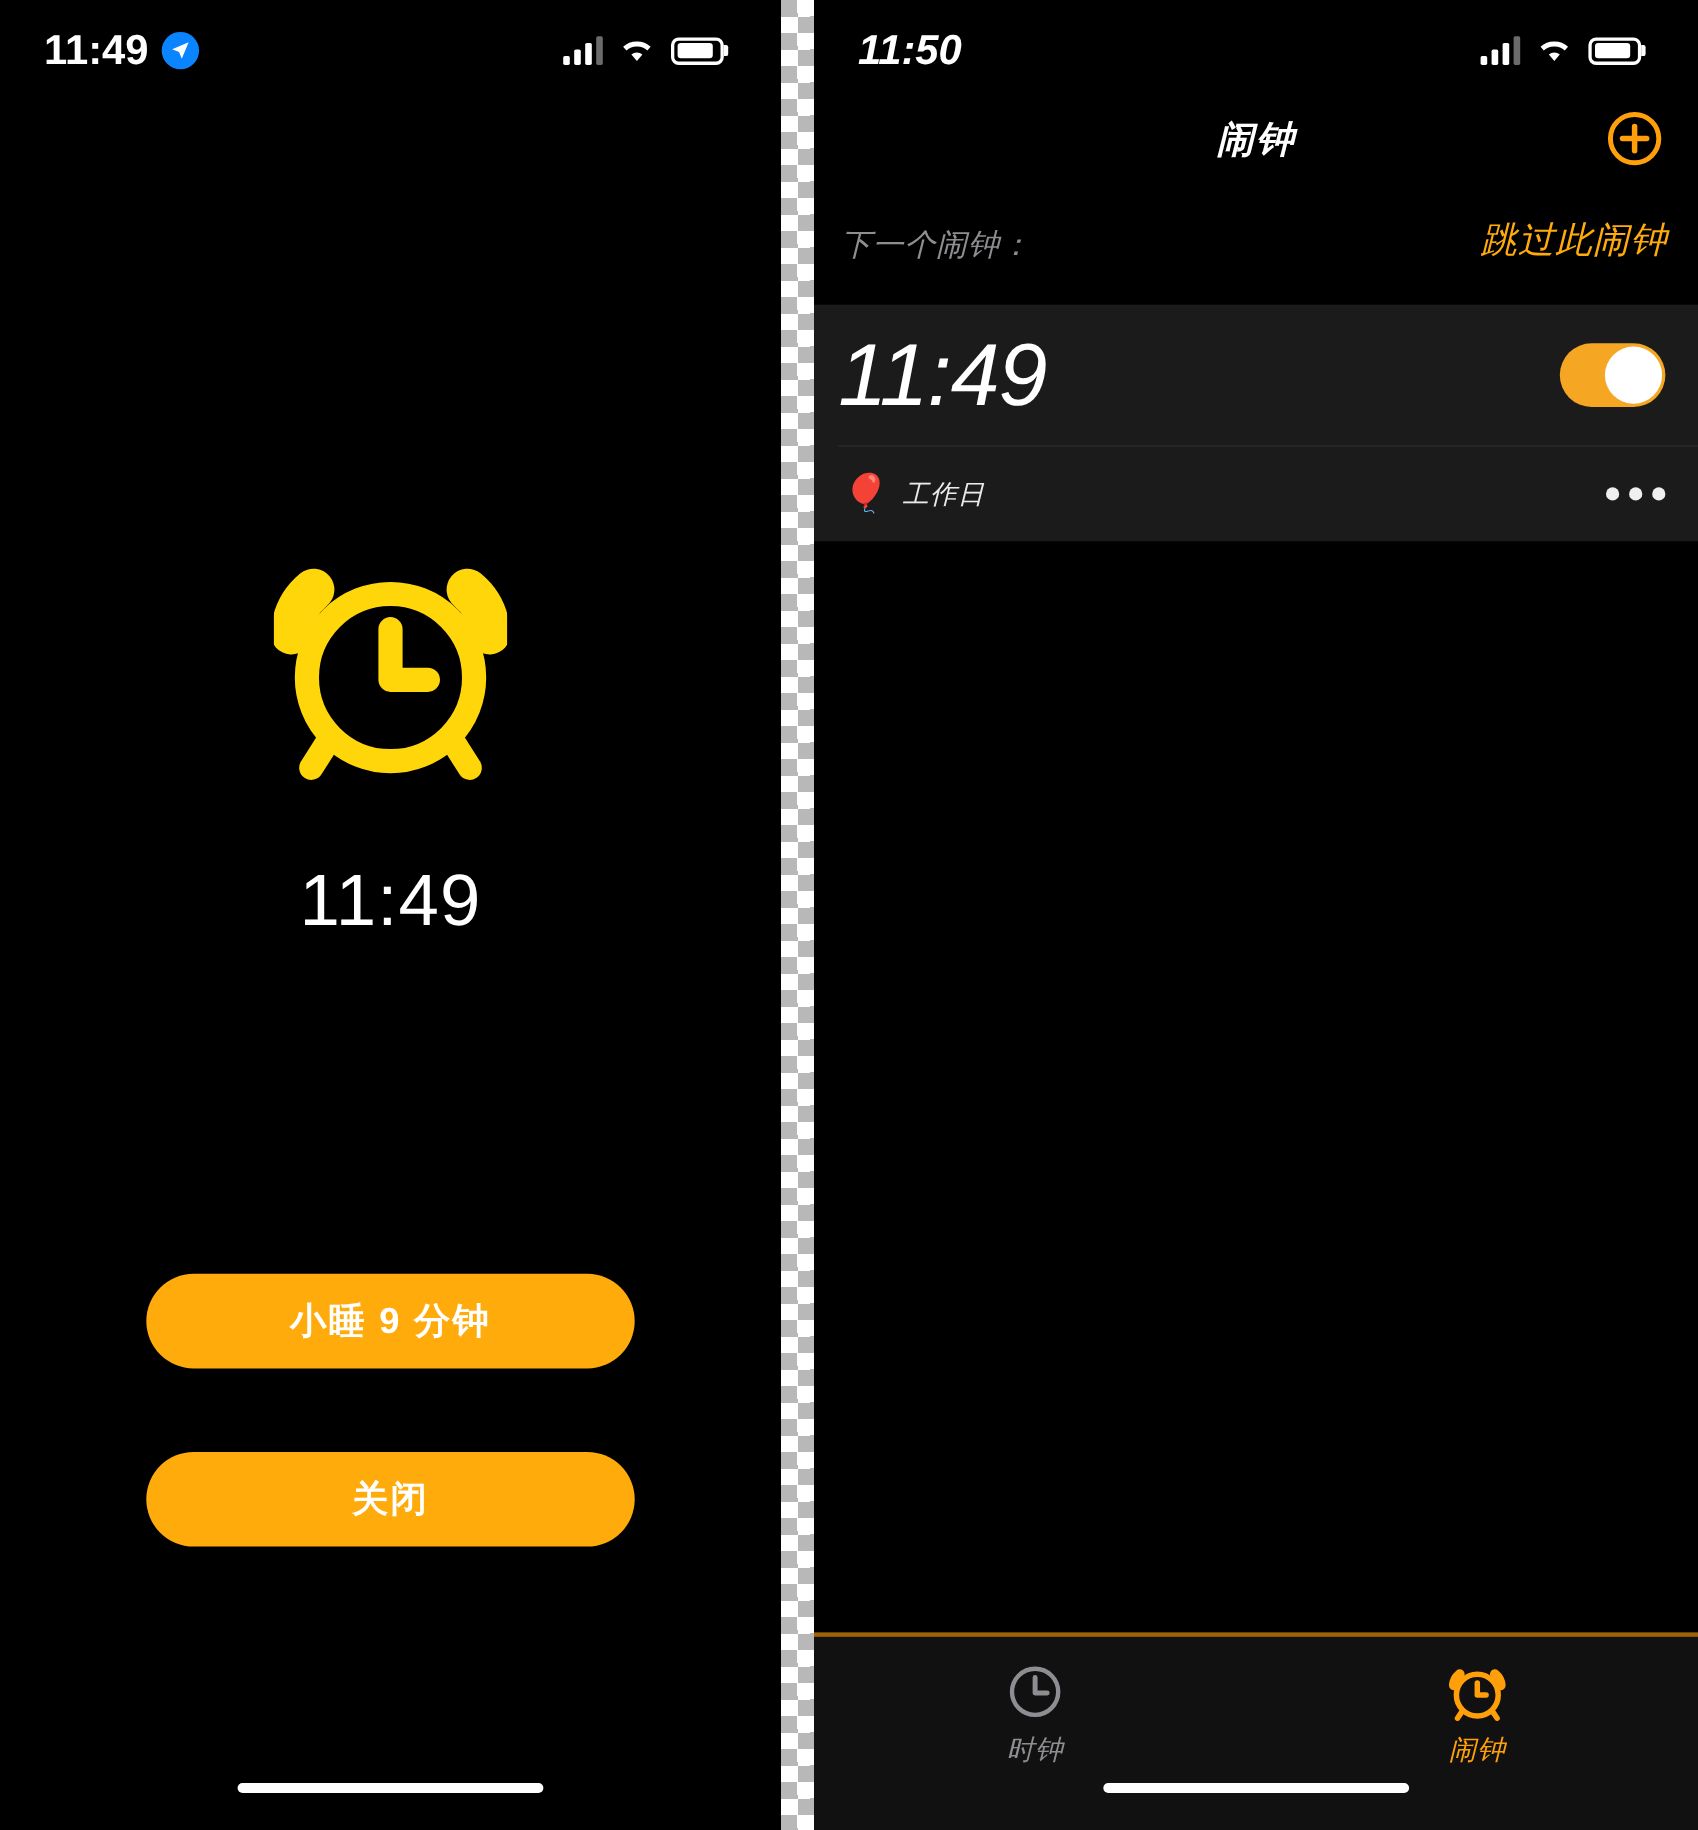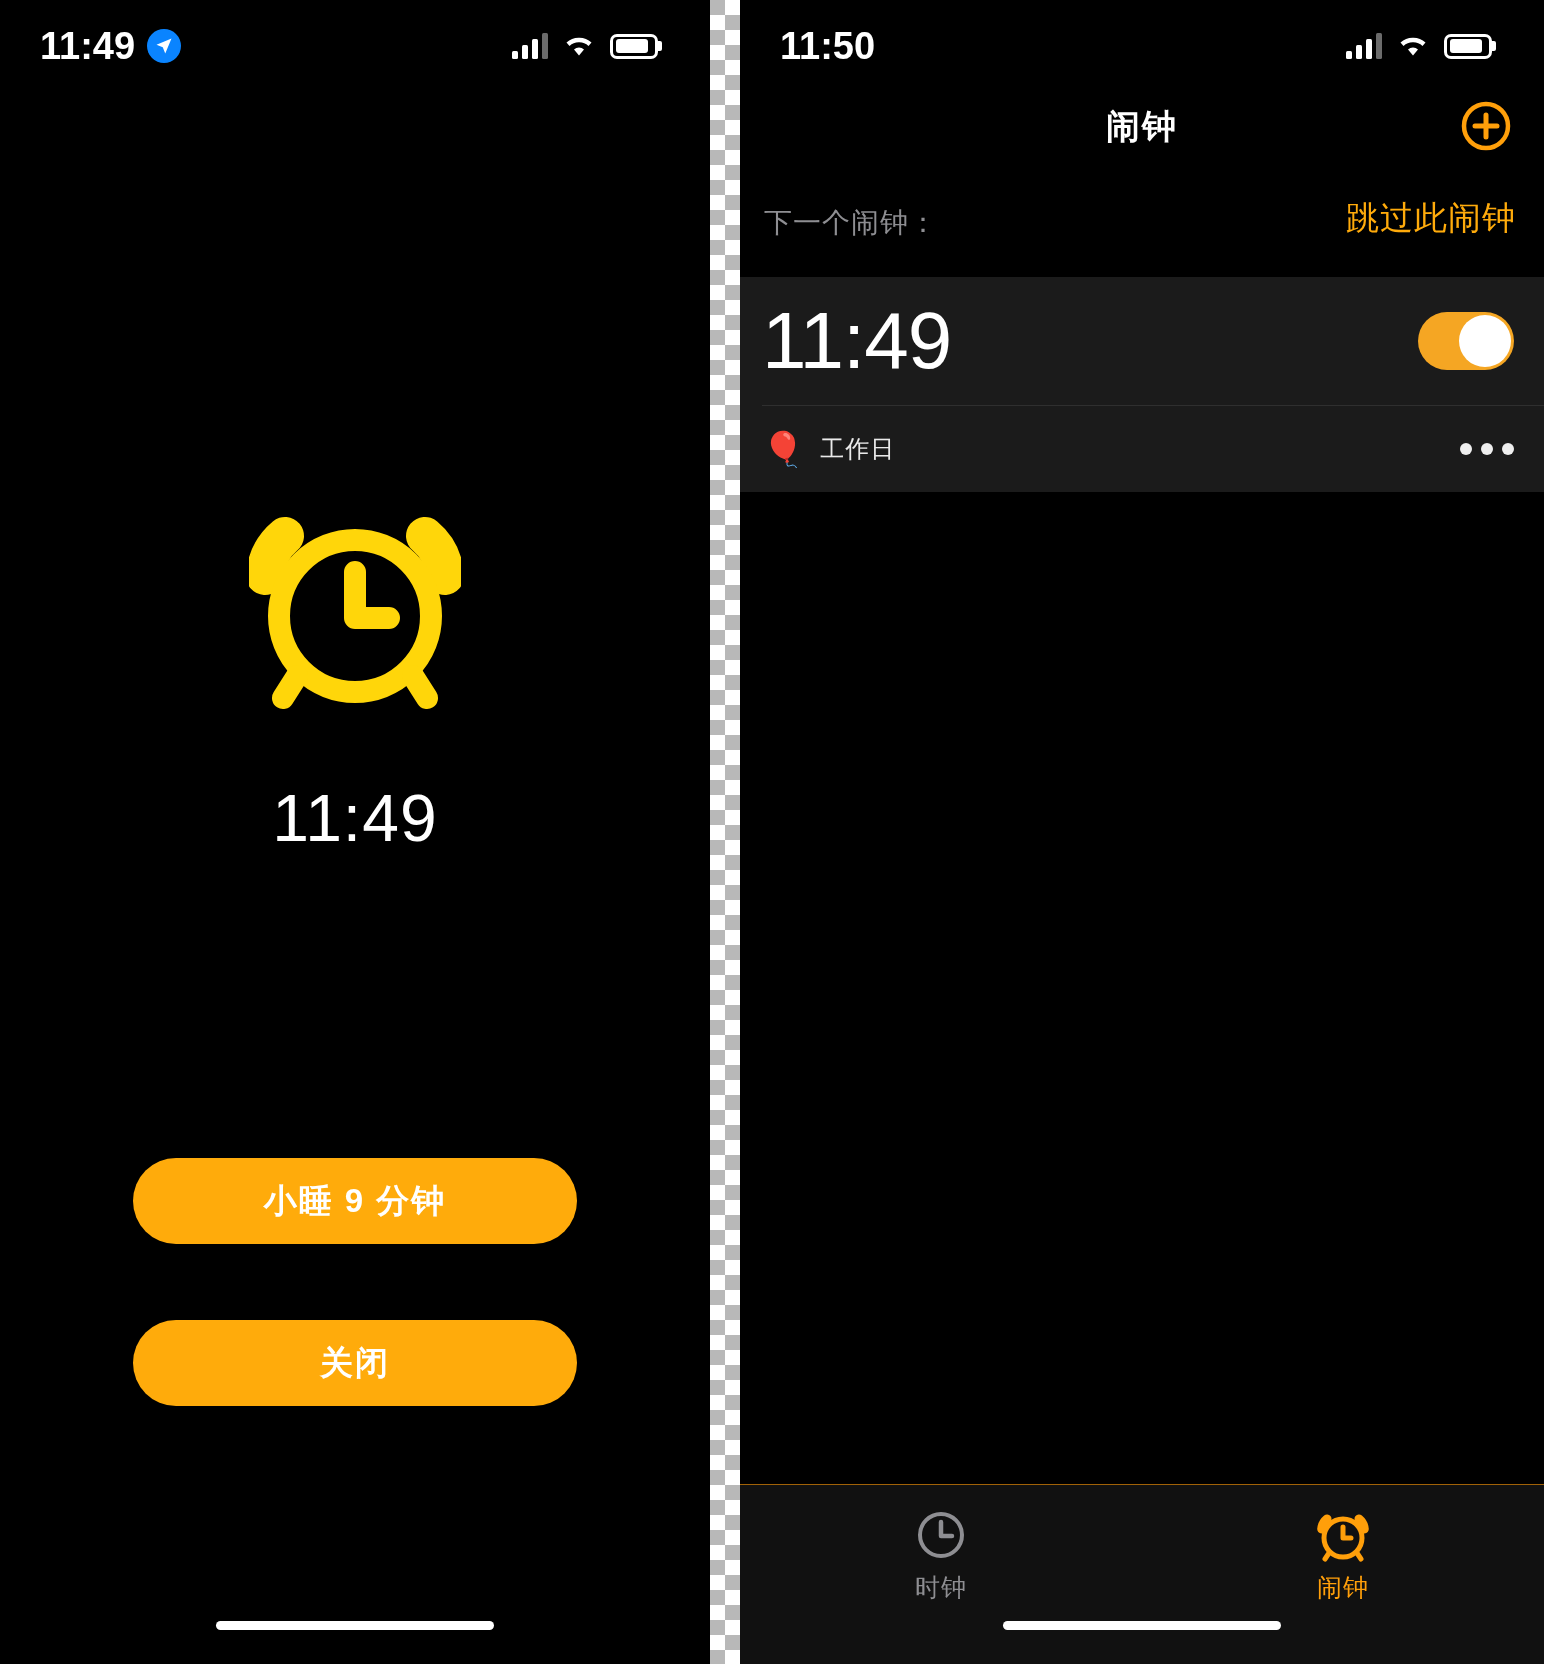--- a/index.html
+++ b/index.html
@@ -24,20 +24,21 @@
     width:30px; height:1664px;
     background:
       repeating-conic-gradient(#ffffff 0% 25%, #b8b8b8 0% 50%) 0 0/30px 30px;
   }
   
   .panel-right {
     position:relative;
     width:804px; height:1664px;
     background:#000;
     flex:0 0 804px;
+    font-style:italic;
   }
 
   
   .statusbar {
     position:absolute; top:0; left:0; right:0; height:92px;
     display:flex; align-items:center; justify-content:space-between;
     padding:0 52px 0 40px;
   }
   .sb-time {
     color:#fff; font-size:38px; font-weight:600; letter-spacing:0px;
@@ -138,21 +139,21 @@
     padding:0 30px 0 22px;
   }
   .sub-left { display:flex; align-items:center; gap:16px; }
   .balloon { font-size:34px; line-height:1; }
   .sub-label { color:#eaeaea; font-size:24px; letter-spacing:1px;text-align:center; }
   .more-dots { display:flex; align-items:center; gap:9px; }
   .more-dots i { width:12px; height:12px; border-radius:50%; background:#efefef; display:block; }
 
   .tabbar {
     position:absolute; left:0; right:0; bottom:0; height:180px;
-    background:#111111; border-top:1px solid #a16207;
+    background:#111111; border-top:4px solid #a16207;
     display:flex;
   }
   .tab {
     flex:1; display:flex; flex-direction:column; align-items:center;
     padding-top:22px; gap:8px;
   }
   .tab svg { display:block; width:56px; height:56px; }
   .tab-label { font-size:25px; letter-spacing:1px; }
   .tab-clock .tab-label { color:#8e8e92; }
   .tab-alarm .tab-label { color:#ff9f0a; }

